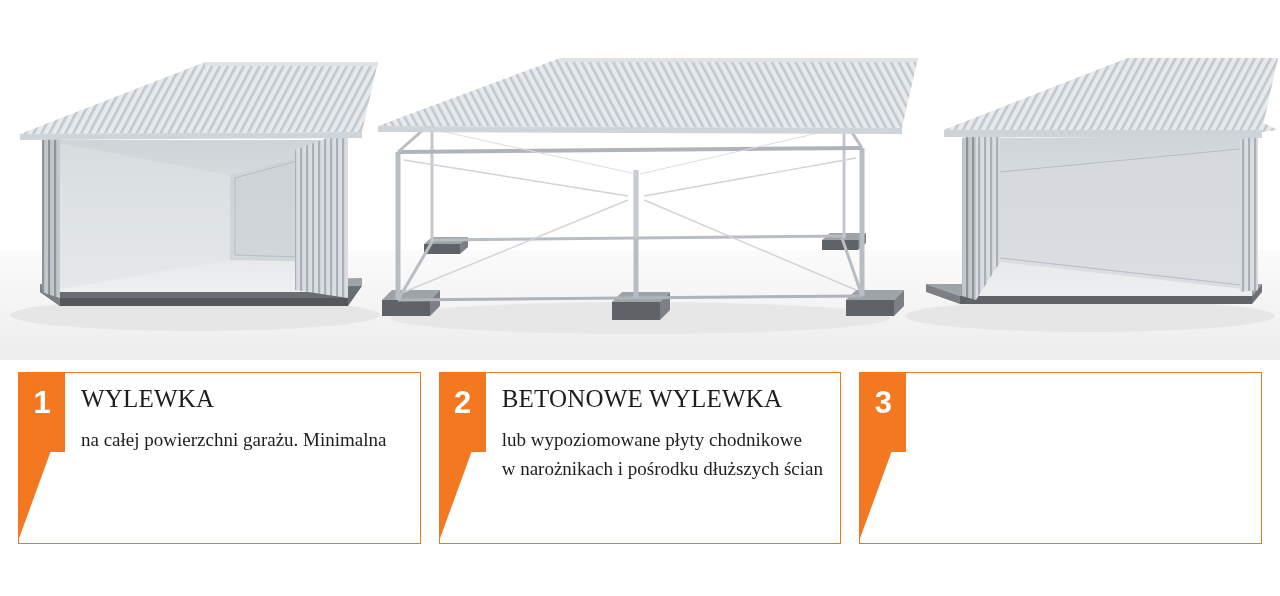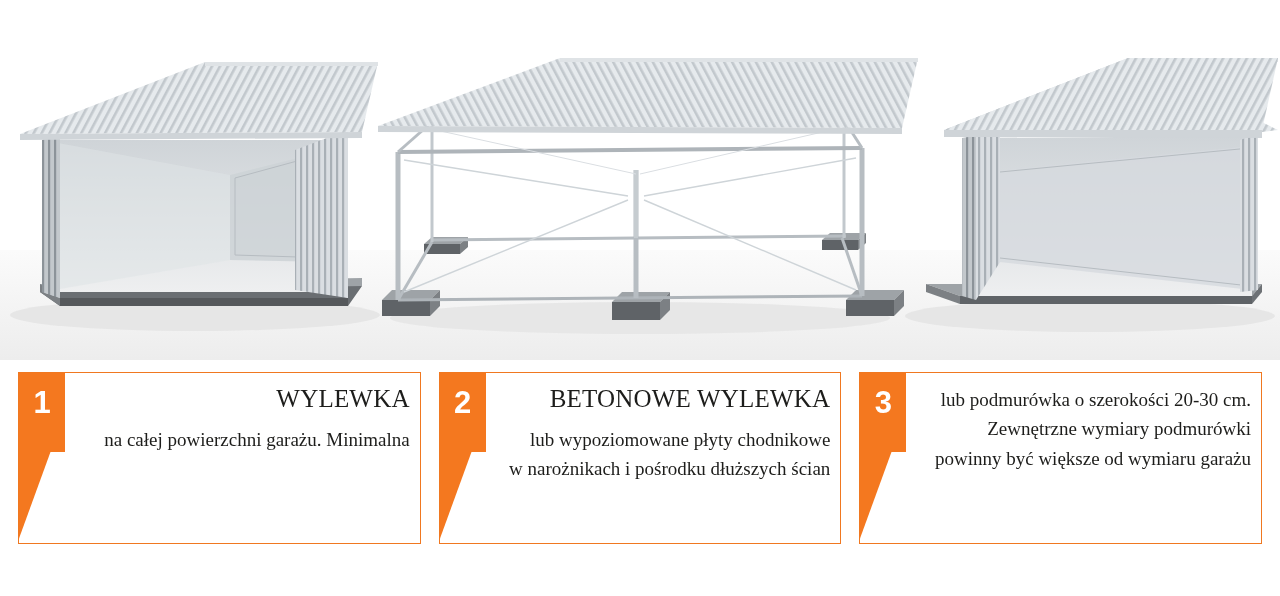--- a/index.html
+++ b/index.html
@@ -56,21 +56,20 @@
     color: #ffffff;
     font-size: 31px;
     font-weight: bold;
     line-height: 1;
     z-index: 2;
     font-family: "Liberation Sans", sans-serif;
   }
   .card .body {
     flex: 1 1 auto;
     padding: 12px 10px 10px 16px;
-    text-align: right;
   }
   .card .title {
     font-size: 25px;
     letter-spacing: 0.2px;
     color: #1d1d1b;
     line-height: 1.1;
     margin: 0 0 12px 0;
     white-space: nowrap;
     font-family: "Liberation Serif", serif;
     font-weight: normal;
@@ -270,22 +269,17 @@
           <span>w narożnikach i pośrodku dłuższych ścian</span>
         </div>
       </div>
     </div>
 
     <div class="card">
       <div class="num-strip">
         <div class="num">3</div>
       </div>
       <div class="body">
-        <div class="desc">
-          <span>lub podmurówka o szerokości 20-30 cm.</span>
-          <span>Zewnętrzne wymiary podmurówki</span>
-          <span>powinny być większe od wymiaru garażu</span>
-        </div>
       </div>
     </div>
 
   </div>
 </div>
 
 </body></html>

